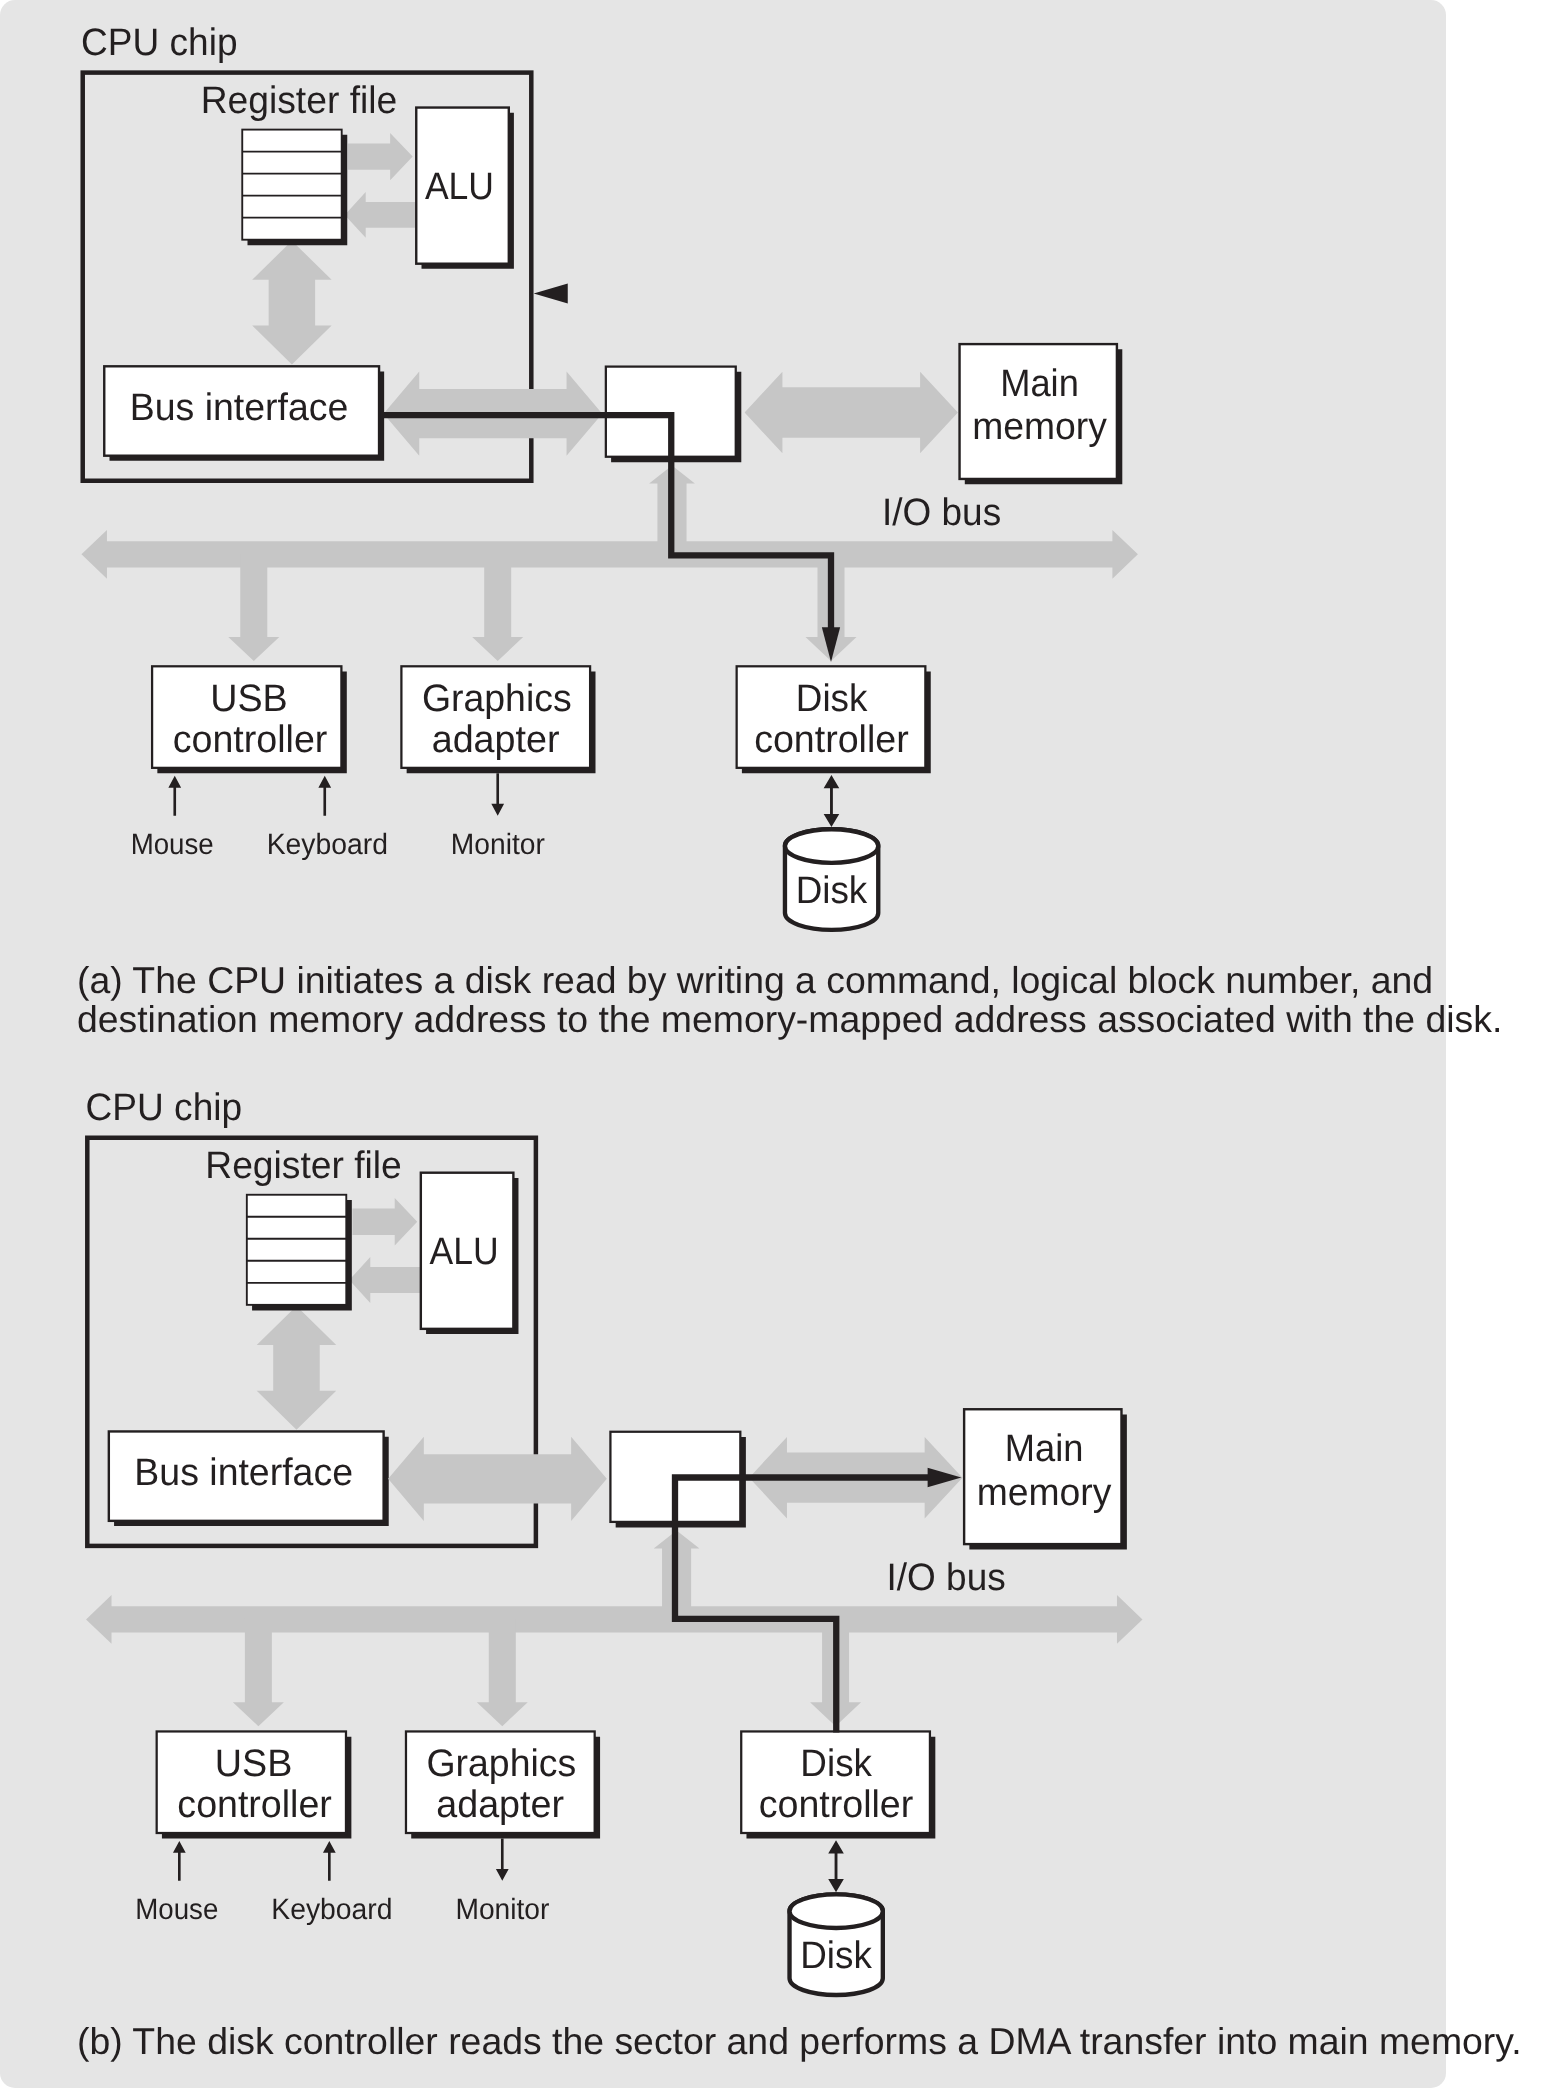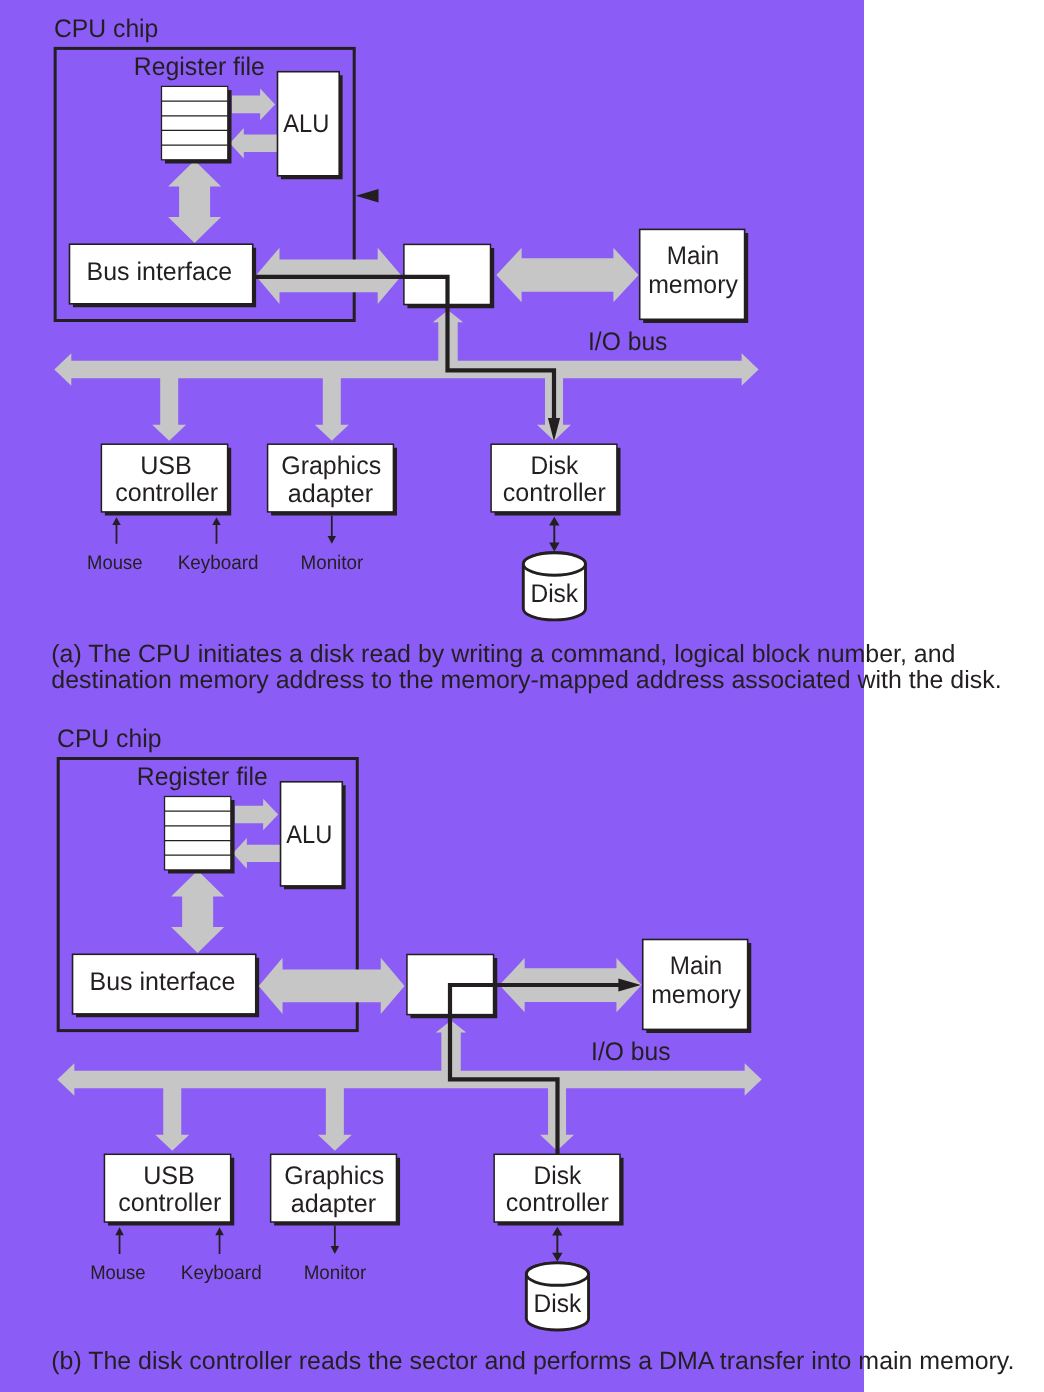--- a/index.html
+++ b/index.html
@@ -1,19 +1,19 @@
 <!DOCTYPE html>
 <html><head>
 <meta charset="utf-8">
 <title>Disk read diagram</title>
 <style>
   html,body{margin:0;padding:0;background:#ffffff;}
   body{width:1044px;height:1392px;overflow:hidden;
        font-family:"Liberation Sans", sans-serif;color:#231f20;}
-  #page{position:relative;width:864px;height:1392px;background:#8b5cf6;}
+  #page{position:relative;width:964px;height:1392px;background:#e5e5e5;border-radius:10px;}
   svg{display:block;position:absolute;left:0;top:0;}
   svg text{font-family:"Liberation Sans", sans-serif;fill:#231f20;
        -webkit-font-smoothing:antialiased;text-rendering:geometricPrecision;}
   svg text.lbl{font-size:25.5px;}
   svg text.small{font-size:19.6px;}
   svg text.cap{font-size:24.93px;}
 </style>
 </head>
 <body>
 

